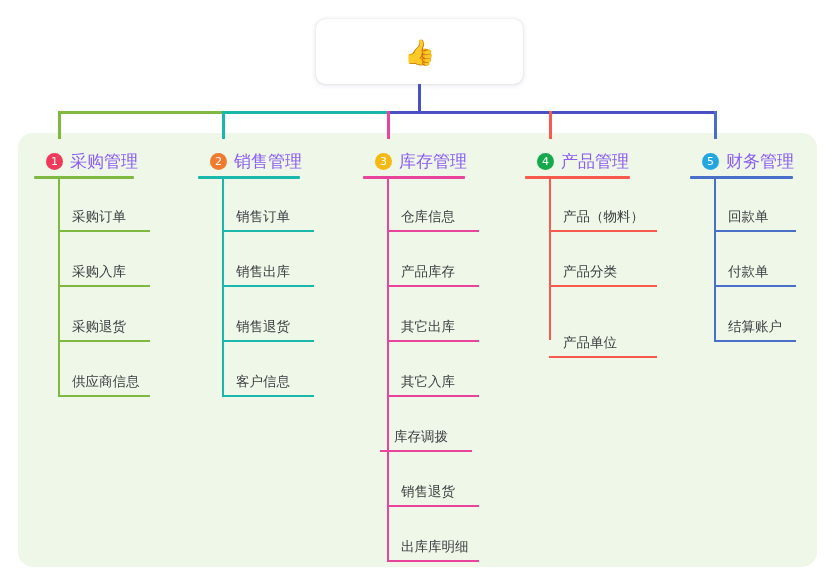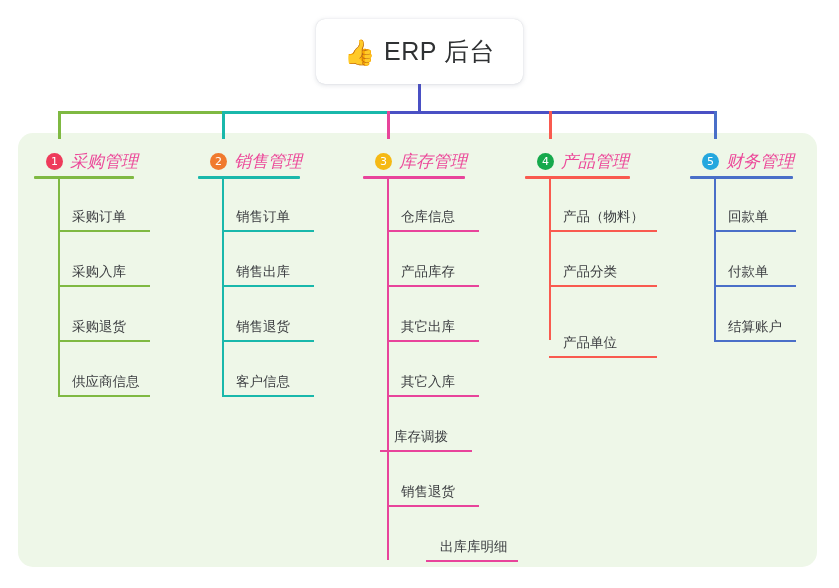--- a/index.html
+++ b/index.html
@@ -91,22 +91,21 @@
     border-radius: 50%;
     color: #ffffff;
     font-size: 11px;
     line-height: 17px;
     text-align: center;
     font-family: "DejaVu Sans", sans-serif;
     flex: 0 0 auto;
   }
   .col-title {
     font-size: 17px;
-    color: #ec4899;
-    font-style: italic;
+    color: #8b5cf6;
   }
   .col-underline {
     position: absolute;
     height: 3px;
     border-radius: 1px;
   }
   .col-stem {
     position: absolute;
     width: 2px;
   }
@@ -142,21 +141,20 @@
       <div class="line" style="left: 58px; top: 111px; width: 3px; height: 28px; background: rgb(127, 185, 66);"></div>
       <div class="line" style="left: 222px; top: 111px; width: 3px; height: 28px; background: rgb(25, 184, 171);"></div>
       <div class="line" style="left: 387px; top: 111px; width: 3px; height: 28px; background: rgb(232, 68, 155);"></div>
       <div class="line" style="left: 549px; top: 111px; width: 3px; height: 28px; background: rgb(249, 90, 79);"></div>
       <div class="line" style="left: 714px; top: 111px; width: 3px; height: 28px; background: rgb(74, 111, 200);"></div>
     </div>
 
   <div class="root-node">
     <div class="root-inner">
       <span class="root-emoji">👍</span>
-      <span class="root-title">ERP 后台</span>
     </div>
   </div>
 
   <div id="columns">
       <div class="column" style="left: 0px; top: 0px;">
         <div class="col-header" style="left: 46px; top: 150px;">
           <span class="badge" style="background: rgb(238, 59, 91);">1</span>
           <span class="col-title">采购管理</span>
         </div>
         <div class="col-underline" style="left: 34px; top: 176px; width: 100px; background: rgb(127, 185, 66);"></div>
@@ -226,21 +224,21 @@
           <div class="leaf-underline" style="top: 22px; left: -10px; width: 92px; background: rgb(232, 68, 155);"></div>
         </div>
         <div class="leaf" style="left: 390px; top: 428px;">
           <span class="leaf-label">库存调拨</span>
           <div class="leaf-underline" style="top: 22px; left: -10px; width: 92px; background: rgb(232, 68, 155);"></div>
         </div>
         <div class="leaf" style="left: 397px; top: 483px;">
           <span class="leaf-label">销售退货</span>
           <div class="leaf-underline" style="top: 22px; left: -10px; width: 92px; background: rgb(232, 68, 155);"></div>
         </div>
-        <div class="leaf" style="left: 397px; top: 538px; margin-left: 39px;">
+        <div class="leaf" style="left: 397px; top: 538px;">
           <span class="leaf-label">出库库明细</span>
           <div class="leaf-underline" style="top: 22px; left: -10px; width: 92px; background: rgb(232, 68, 155);"></div>
         </div>
       </div>
       <div class="column" style="left: 0px; top: 0px;">
         <div class="col-header" style="left: 537px; top: 150px;">
           <span class="badge" style="background: rgb(22, 169, 76);">4</span>
           <span class="col-title">产品管理</span>
         </div>
         <div class="col-underline" style="left: 525px; top: 176px; width: 105px; background: rgb(249, 90, 79);"></div>

